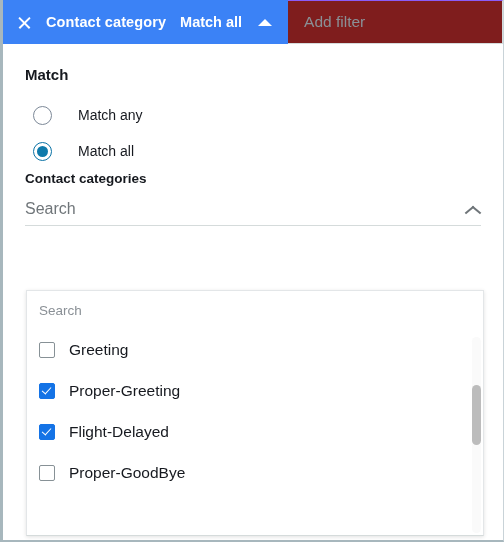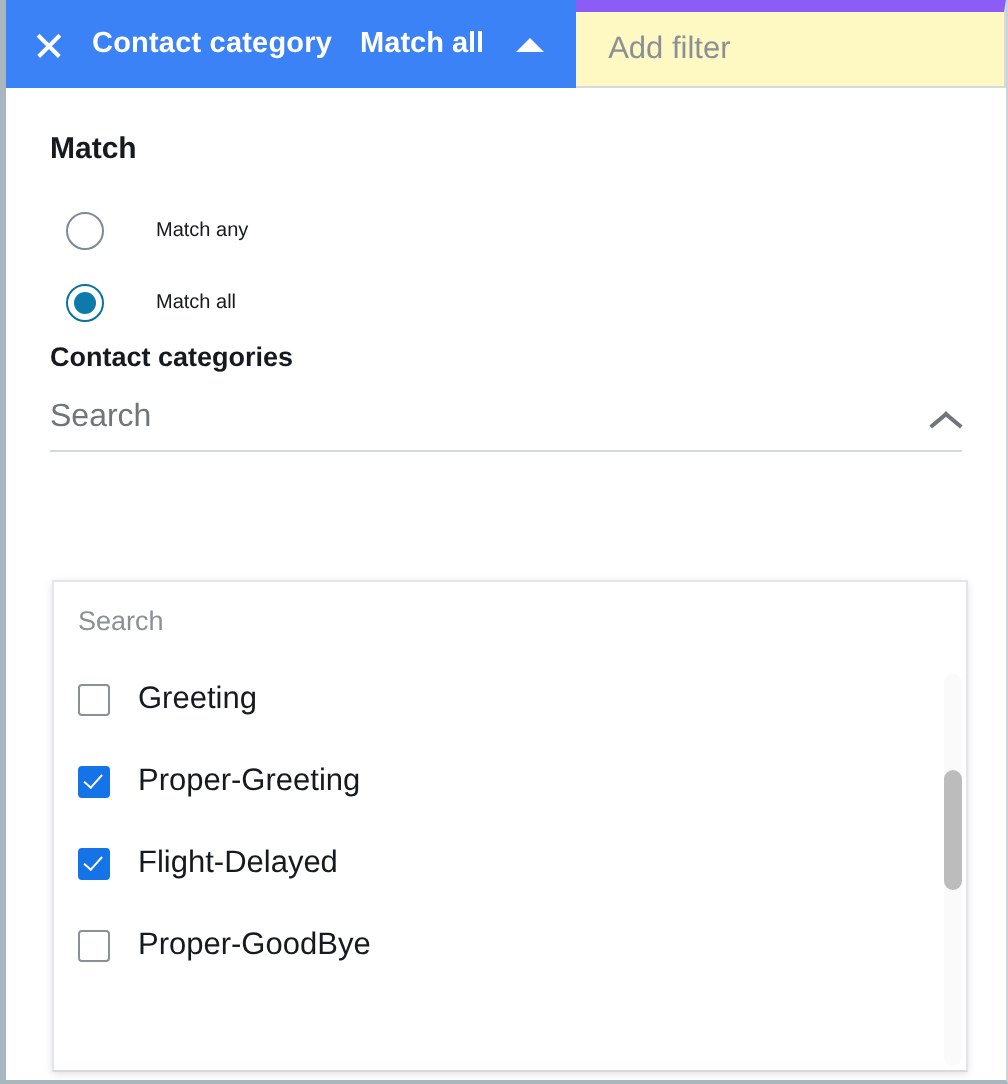--- a/index.html
+++ b/index.html
@@ -94,22 +94,22 @@
     flex: 0 0 auto;
   }
 
   .add-filter {
     flex: 1 1 auto;
     display: flex;
     align-items: center;
     padding-left: 16px;
     color: #8a9096;
     font-size: 15.5px;
-    background: #fef9c3;
-    border-top: 6px solid #8b5cf6;
+    background: #7f1d1d;
+    border-top: 1px solid #8b5cf6;
     border-right: 1px solid #d5dbdb;
     box-sizing: border-box;
   }
 
   
   .body-area {
     padding: 0 0 0 0;
     position: relative;
   }
 
@@ -150,21 +150,21 @@
     left: 50%;
     top: 50%;
     width: 11px;
     height: 11px;
     margin-left: -5.5px;
     margin-top: -5.5px;
     border-radius: 50%;
     background: #0e7aab;
   }
   .radio-label {
-    font-size: 10px;
+    font-size: 14px;
     color: #16191f;
     margin-left: 26px;
     white-space: nowrap;
   }
 
   
   .cc-label {
     font-size: 13.5px;
     font-weight: bold;
     color: #16191f;

